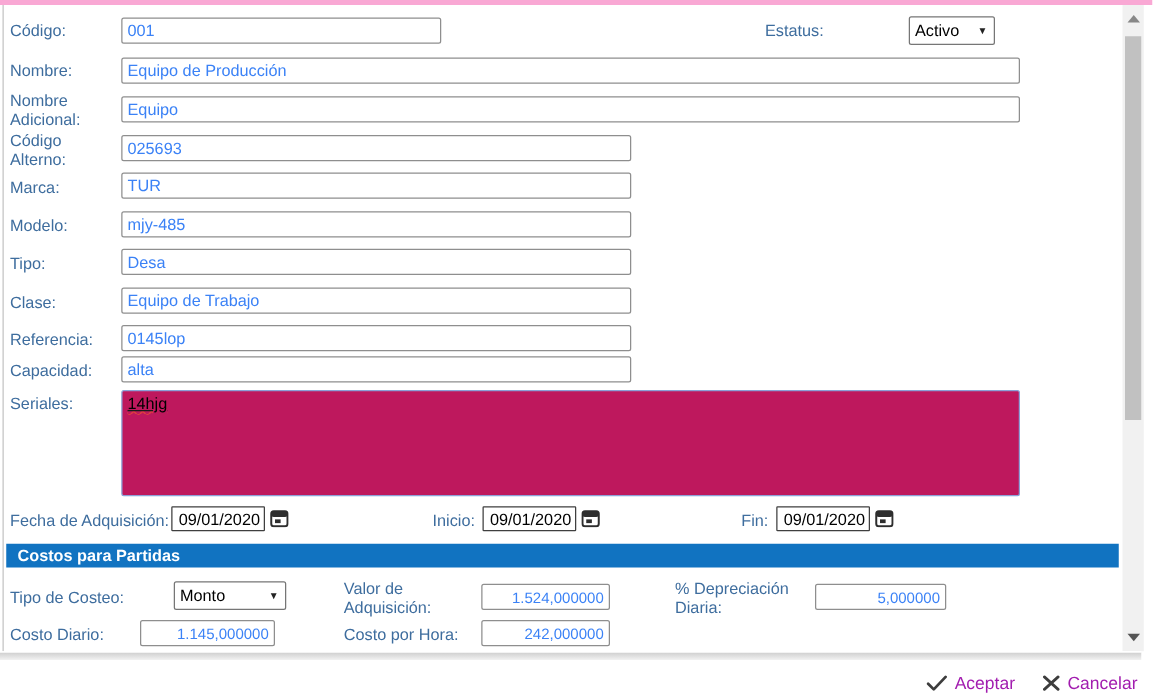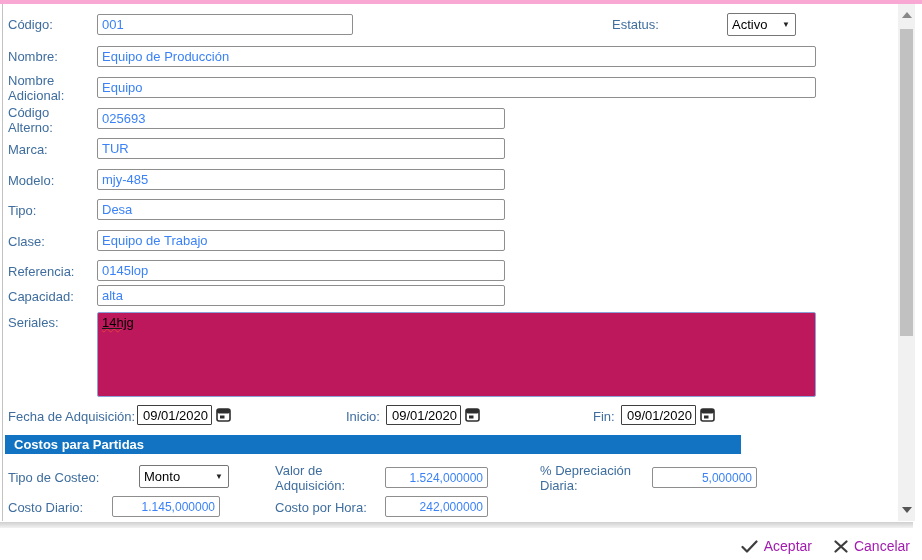--- a/index.html
+++ b/index.html
@@ -34,21 +34,21 @@
   }
   .serials {
     position:absolute; left:97px; top:308px; width:719px; height:85px;
     background:#be185d; border:1px solid #8ba1d7; border-radius:2px;
     font-size:13px; color:#000; padding:2px 4px; overflow:auto;
   }
   .squiggle { text-decoration:underline wavy #e03e3e; text-decoration-thickness:1px; }
   .squiggle > span { text-decoration:underline solid #1a1a1a; }
   .cal-icon { position:absolute; width:15px; height:15px; cursor:pointer; }
   .section-bar {
-    position:absolute; left:5px; top:431px; width:736px; height:19px;
+    position:absolute; left:5px; top:431px; width:890px; height:19px;
     background:#1173c1; color:#fff; font-size:13px; font-weight:bold;
     line-height:19px; padding-left:9px;
   }
   .vscroll-track {
     position:absolute; right:7px; top:0; width:17px; height:517px; background:#f1f1f1;
   }
   .vscroll-thumb { position:absolute; left:2px; top:25px; width:13px; height:307px; background:#c1c1c1; }
   .arr { position:absolute; left:4px; width:0; height:0; border-left:5px solid transparent; border-right:5px solid transparent; }
   .arr-up { top:8px; border-bottom:6px solid #888; }
   .arr-down { top:503px; border-top:6px solid #555; }

